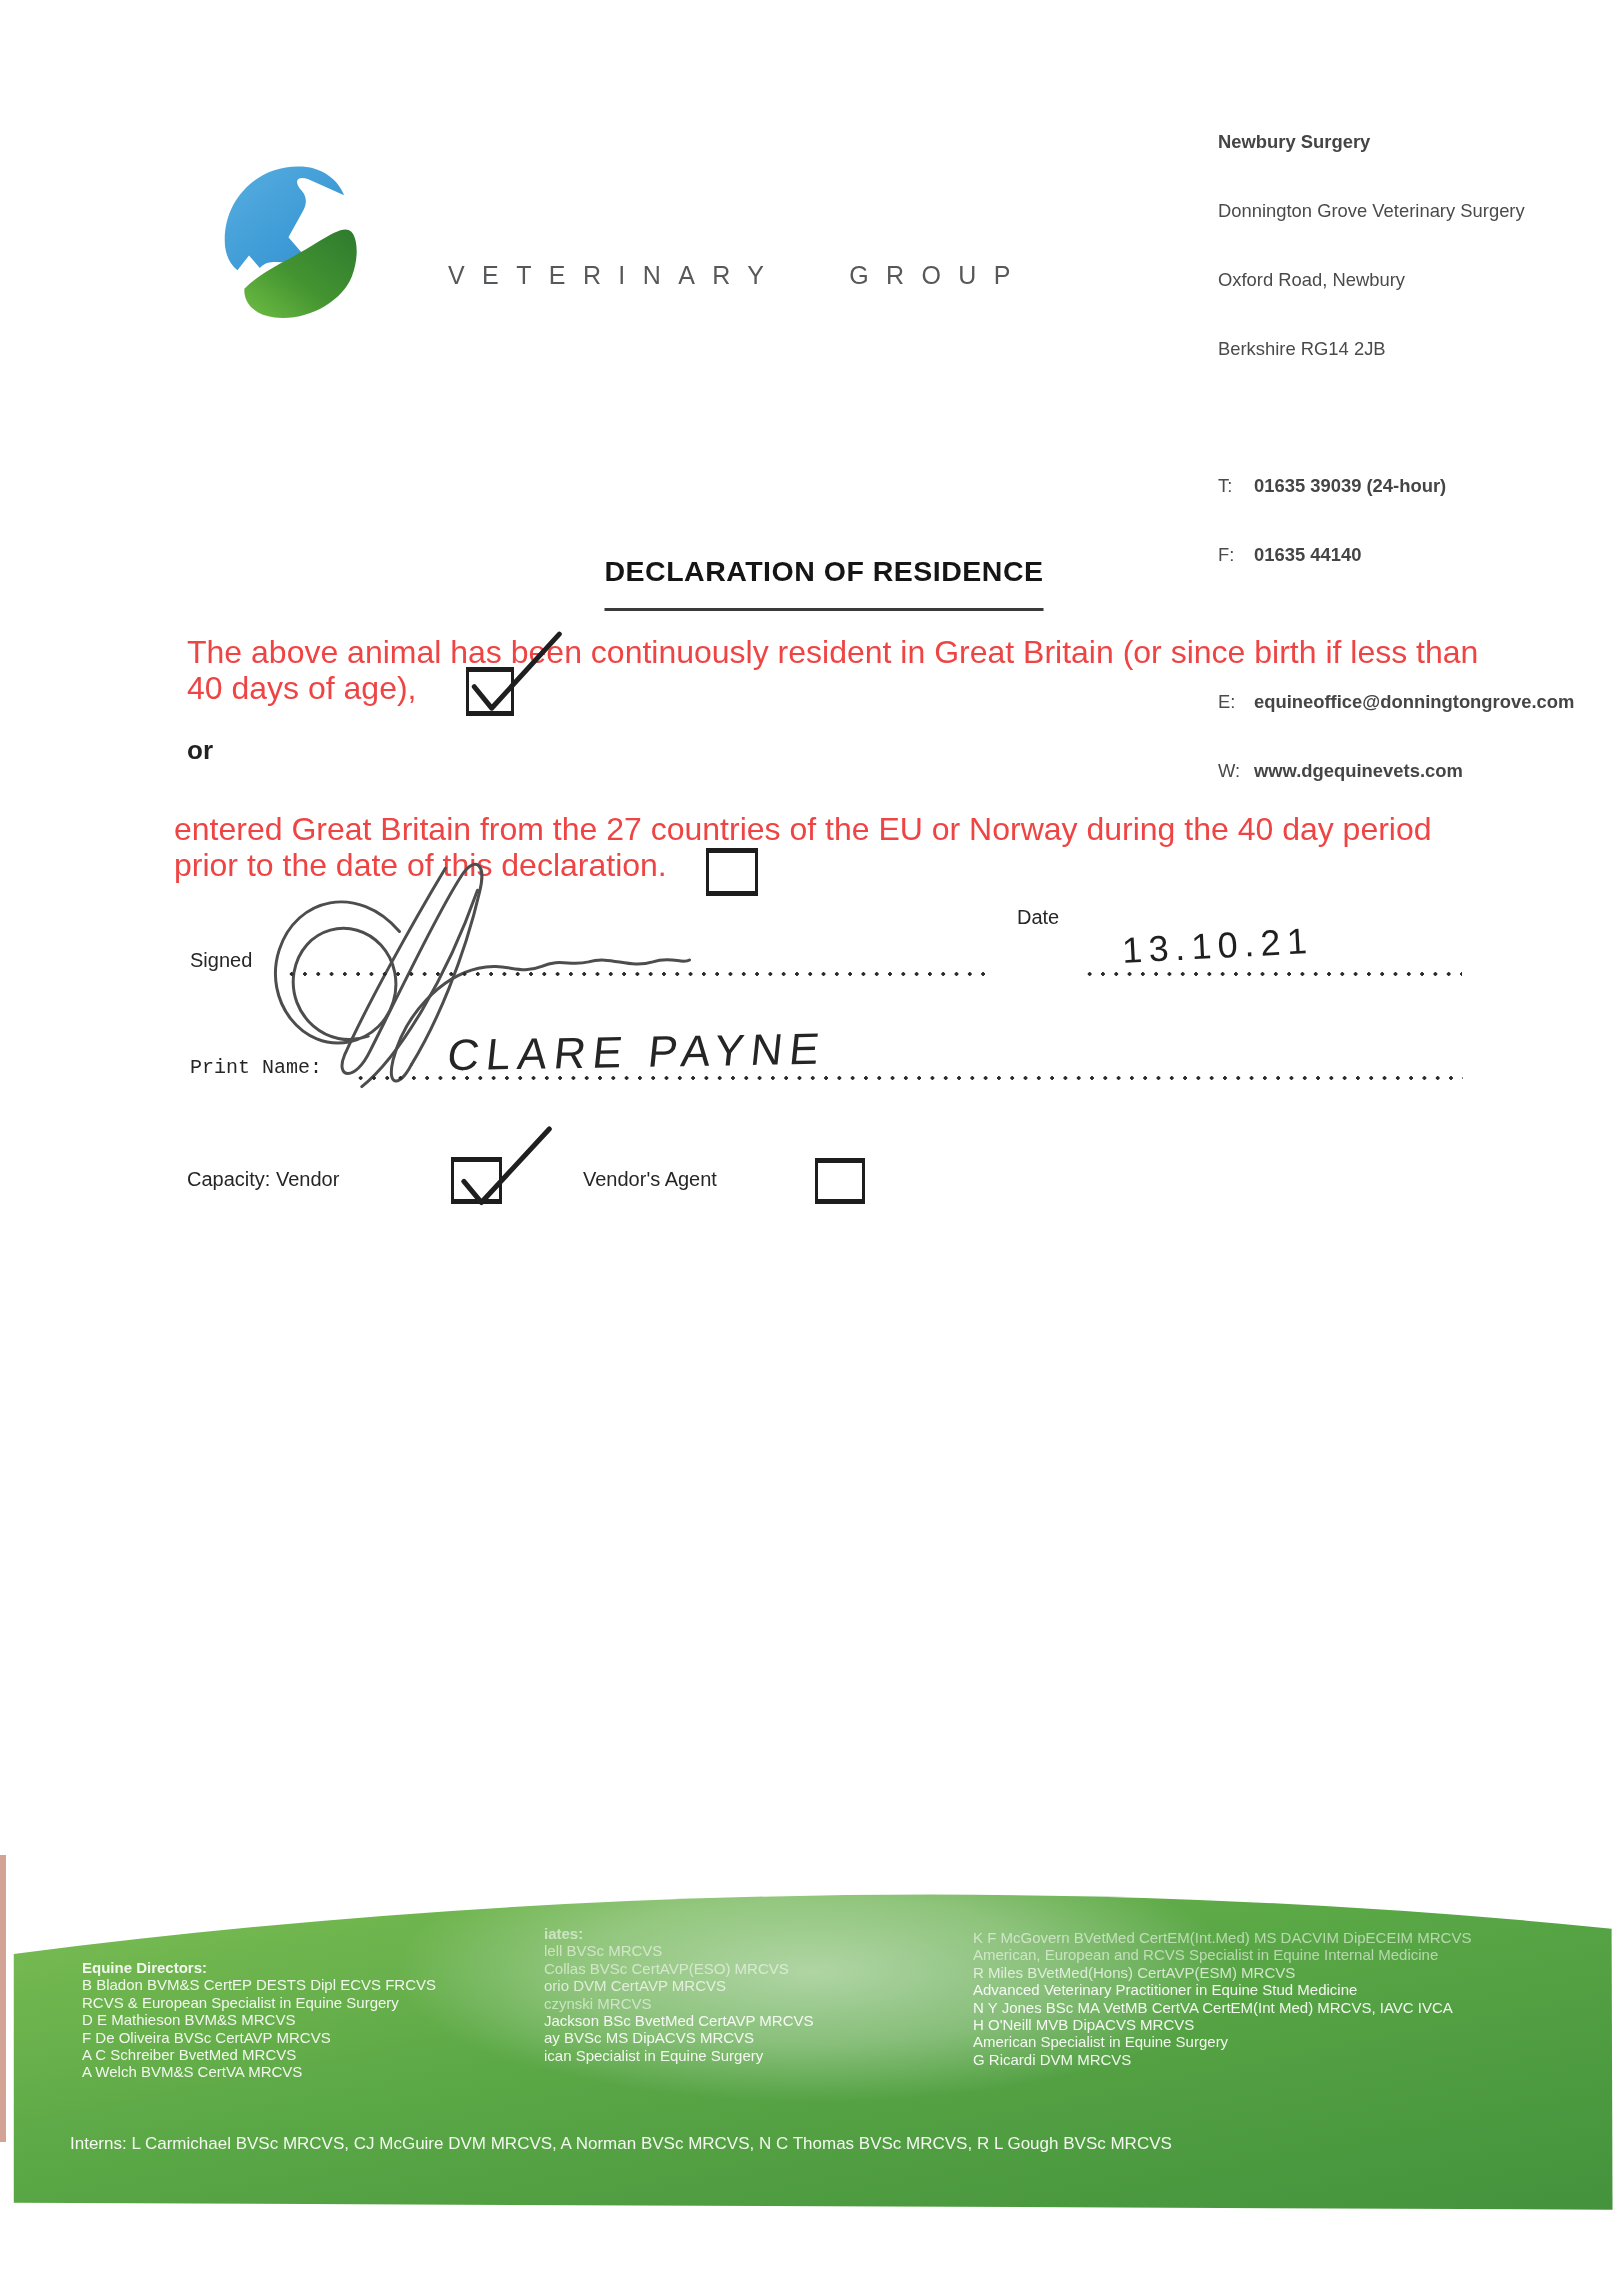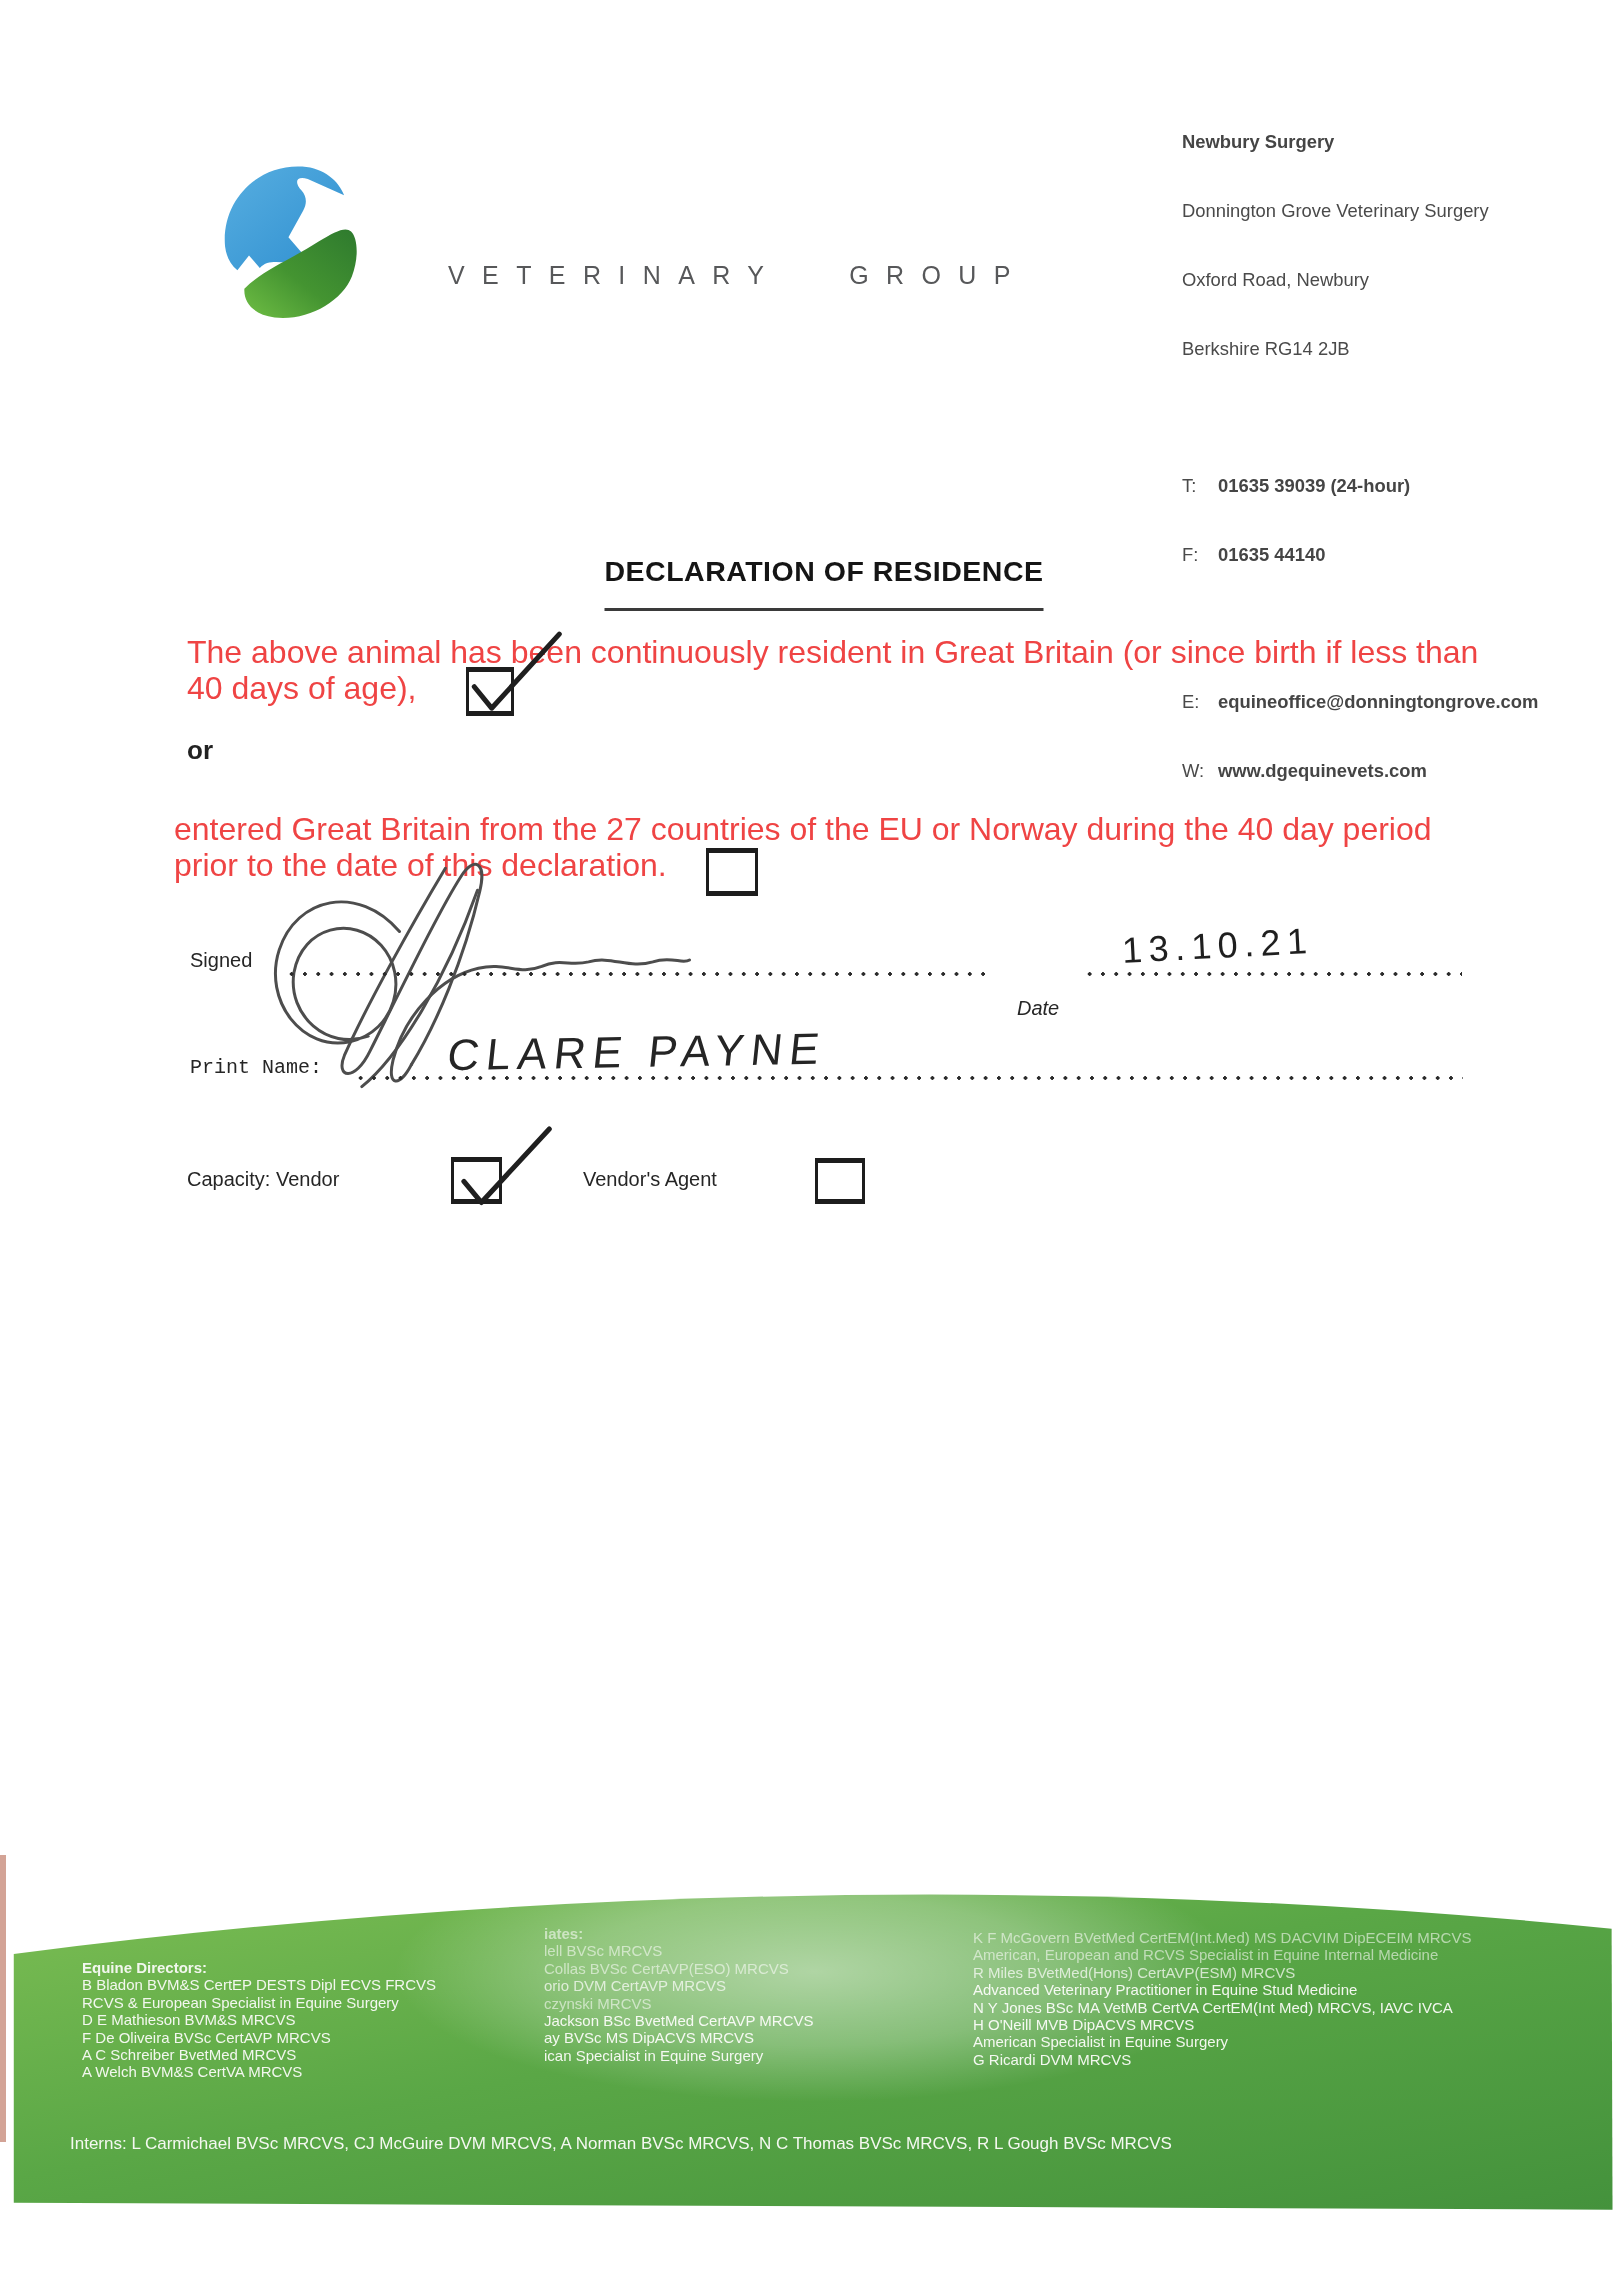--- a/index.html
+++ b/index.html
@@ -2,21 +2,21 @@
 <html style="font-size:7.3px"><head>
 <meta charset="utf-8">
 <style>
   html,body{margin:0;padding:0;background:#ffffff;}
   body{width:1624px;height:2295px;font-family:"Liberation Sans", sans-serif;}
   #page{position:relative;width:1624px;height:2295px;background:#ffffff;overflow:hidden;}
   .abs{position:absolute;}
   
   #brand-text{left:448px;top:261px;font-size:25px;letter-spacing:17.4px;word-spacing:44px;color:#57585a;white-space:nowrap;}
   #contact{left:1182px;top:84px;color:#4a4a4a;font-size:18.4px;line-height:23px;white-space:pre-wrap;}
-  #contact .row{white-space:nowrap;}
+  #contact .row{white-space:nowrap;margin-left:36px;}
   #contact .b{font-weight:bold;color:#454545;}
   #contact .lbl{display:inline-block;width:36px;}
   #contact .gap{height:22px;}
   #contact .gap2{height:32px;}
   
   #doc-title{left:824px;top:555px;transform:translateX(-50%);font-size:28.5px;font-weight:bold;color:#151515;border-bottom:3.7px solid #3a3a3a;padding-bottom:20px;white-space:nowrap;letter-spacing:0.5px;}
   
   .bodytext{font-size:32px;color:#ef4444;line-height:36px;white-space:nowrap;}
   #para1{left:187px;top:634px;}
   #or-label{left:187px;top:735px;font-weight:bold;font-size:26px;color:#222;}
@@ -106,21 +106,21 @@
     <g fill="none" stroke="#4d4d4d" stroke-width="6.5" stroke-linecap="round">
       <path d="M330,160 C240,55 105,85 68,200 C32,312 120,422 222,400 C322,378 352,258 290,190 C230,124 118,148 100,250 C86,342 172,420 262,388"></path>
       <path d="M430,22 C358,142 258,322 210,430 C190,478 232,490 266,420 C342,268 420,108 464,40 C494,-6 520,10 505,72 C470,222 410,362 356,450"></path>
       <path d="M500,70 C432,262 330,432 248,498"></path>
       <path d="M356,450 C330,500 302,498 316,440 C342,338 422,258 502,240 C562,226 590,256 640,236 C680,218 702,236 742,226 C792,212 830,242 882,226 C922,212 946,232 962,222"></path>
     </g>
   </svg>
 
   <div class="abs label56" style="left:190px;top:949px;">Signed</div>
   <div class="abs dotline" style="left:285px;top:972px;width:702px;"></div>
-  <div class="abs label56" style="left:1017px;top:997px;font-style:italic;">Date</div>
+  <div class="abs label56" style="left:1017px;top:906px;">Date</div>
   <div class="abs dotline" style="left:1083px;top:972px;width:379px;"></div>
   <div class="abs" id="date-hw">13.10.21</div>
 
   <div class="abs label56" style="left:190px;top:1056px;font-family:Liberation Mono, monospace;">Print Name:</div>
   <div class="abs dotline" style="left:354px;top:1076px;width:1109px;"></div>
   <div class="abs" id="name-hw">CLARE PAYNE</div>
 
   <div class="abs label56" style="left:187px;top:1168px;">Capacity: Vendor</div>
   <div class="abs checkbox" id="checkbox-vendor"></div>
   <svg class="abs tick" style="left:440px;top:1116px;" width="124" height="99" viewBox="0 0 270 215">

